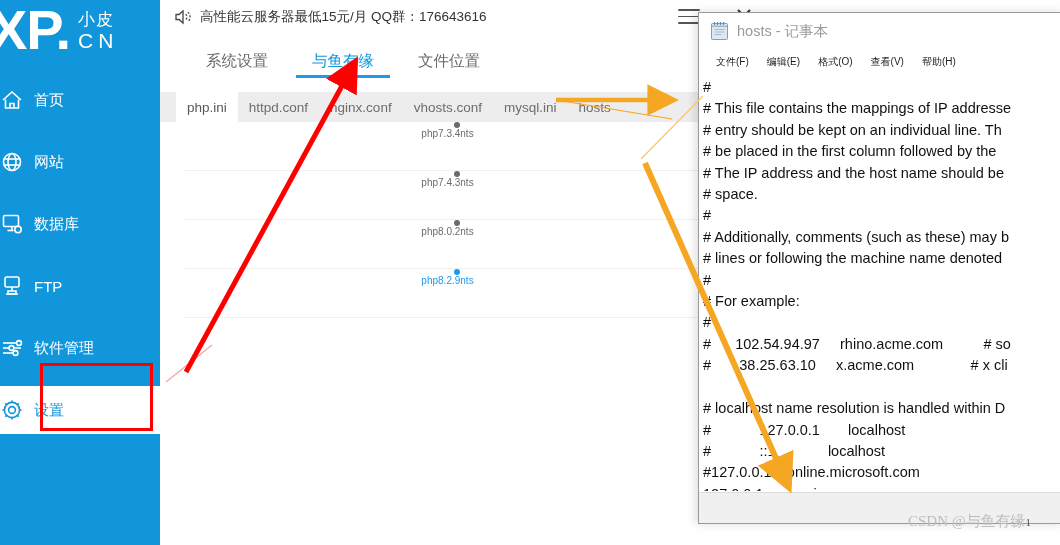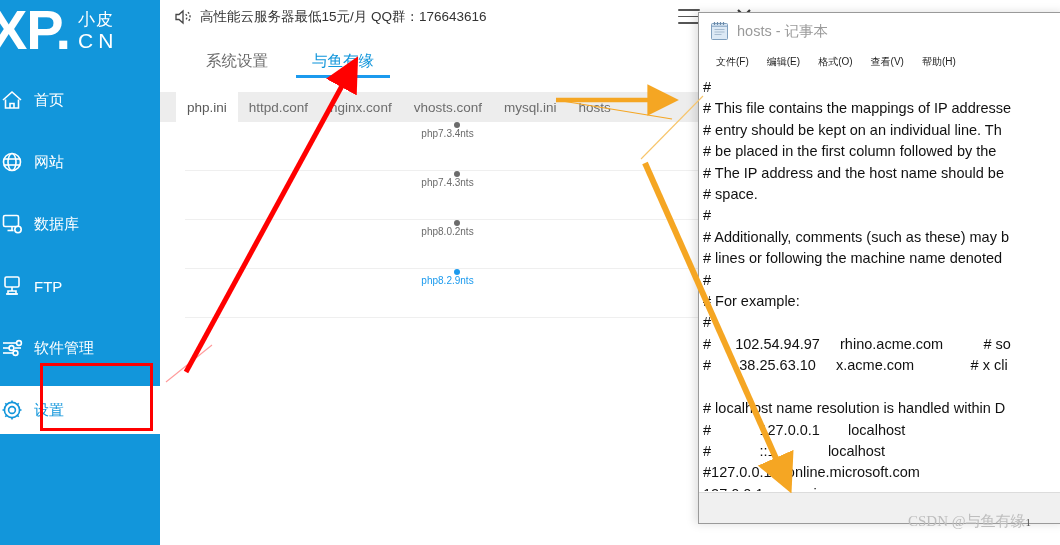--- a/index.html
+++ b/index.html
@@ -239,20 +239,23 @@
     </span>
   </div>
 
   <div id="main-tabs">
     <div class="main-tab">
       <span>系统设置</span>
     </div>
     <div class="main-tab active">
       <span>与鱼有缘</span>
     </div>
+    <div class="main-tab">
+      <span>文件位置</span>
+    </div>
   </div>
 
   <div id="sub-tabs">
     <div class="sub-tab active">
       <span>php.ini</span>
     </div>
     <div class="sub-tab">
       <span>httpd.conf</span>
     </div>
     <div class="sub-tab">

